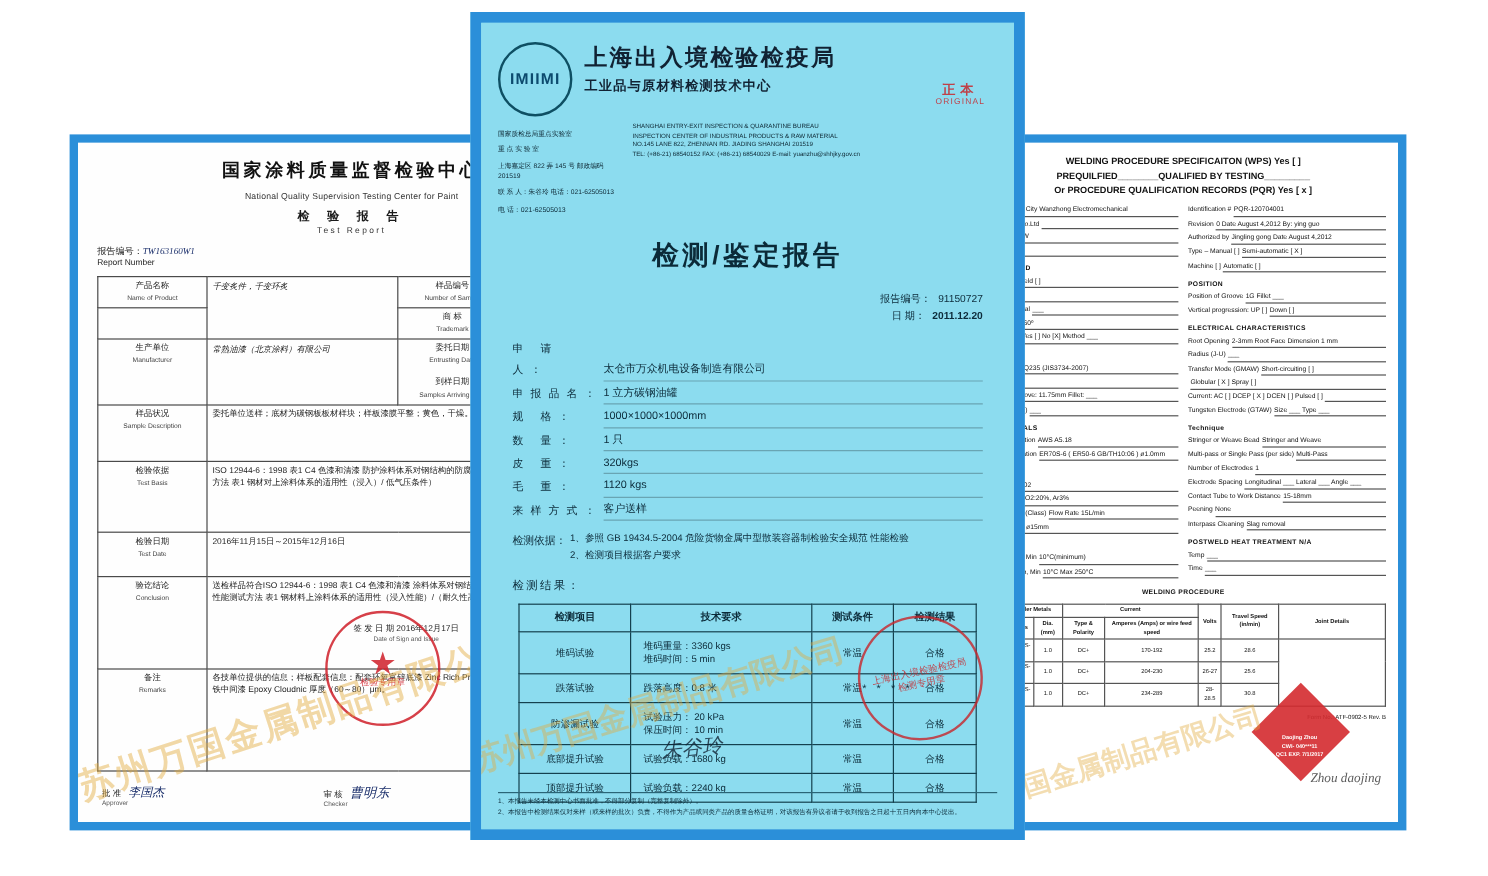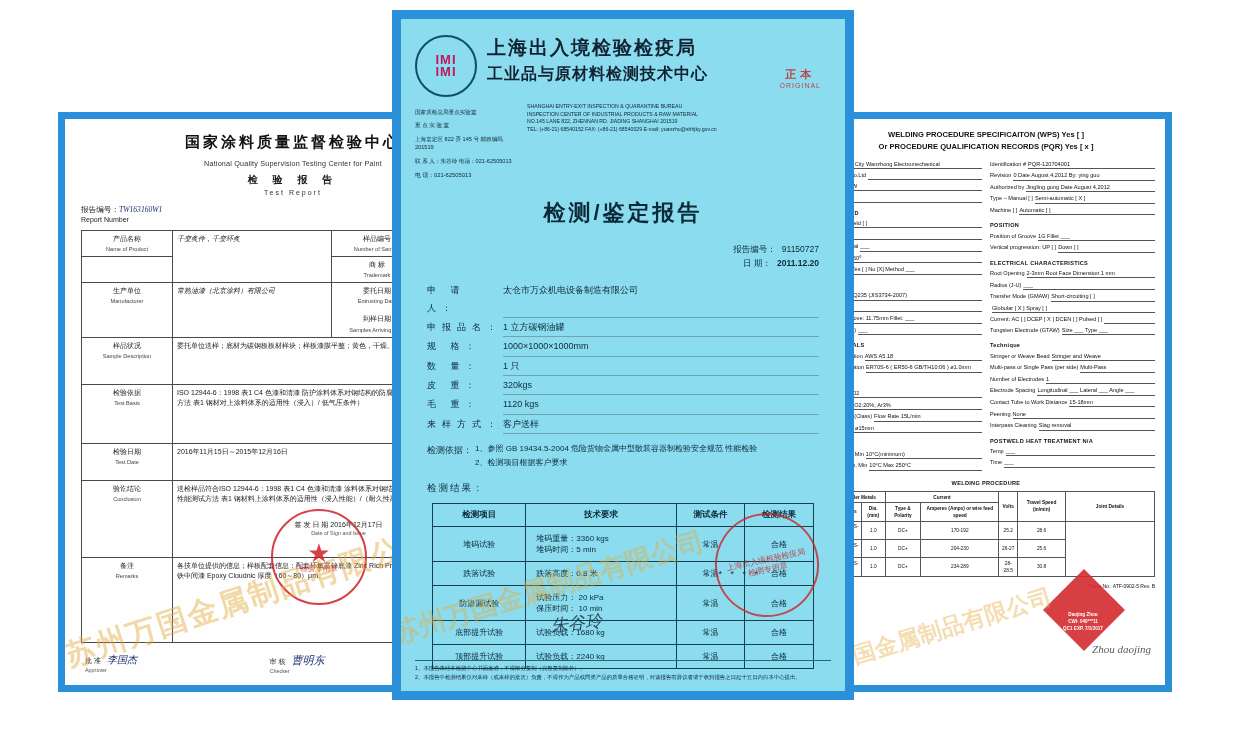--- a/index.html
+++ b/index.html
@@ -54,39 +54,39 @@
     position:absolute;left:-10px;bottom:80px;width:470px;
     font-size:30px;font-weight:bold;color:rgba(226,170,60,.45);
     transform:rotate(-18deg);white-space:nowrap;pointer-events:none;letter-spacing:2px;
   }
 
   
   .c-wrap{position:absolute;inset:0;color:#0c2b3a;}
   .c-head{display:flex;align-items:flex-start;padding:16px 14px 0 14px;}
   .imi-logo{
     width:58px;height:58px;border-radius:50%;border:2.5px solid #0e4f63;
-    display:flex;flex-direction:column;align-items:center;justify-content:center;
-    font-weight:bold;font-size:13px;letter-spacing:1px;color:#be185d;flex:none;line-height:12px;
+    display:flex;align-items:center;justify-content:center;
+    font-weight:bold;font-size:13px;letter-spacing:1px;color:#0c4a6e;flex:none;line-height:12px;
   }
   .c-head-txt{margin-left:10px;flex:1;}
   .c-h1{font-size:19px;font-weight:bold;letter-spacing:2px;color:#123;}
-  .c-h2{font-size:16px;font-weight:bold;letter-spacing:1px;margin-top:3px;color:#123;}
+  .c-h2{font-size:11px;font-weight:bold;letter-spacing:1px;margin-top:3px;color:#123;}
   .c-addr{font-size:5.6px;line-height:1.5;margin-top:5px;color:#0d2733;}
   .c-en{font-size:5.2px;line-height:1.45;color:#0d2733;}
   .orig{
     position:absolute;right:24px;top:48px;color:#c8262c;text-align:center;opacity:.85;
   }
   .orig .cn{font-size:11px;font-weight:bold;letter-spacing:4px;}
   .orig .en{font-size:7px;letter-spacing:1px;}
   .c-tel{font-size:5.8px;margin:6px 0 0 14px;}
   .c-title{text-align:center;font-size:22px;font-weight:bold;letter-spacing:3px;margin-top:18px;color:#0b2a38;}
   .c-nums{font-size:8.5px;margin:14px 0 0 0;padding:0 26px;}
   .c-nums .row{display:flex;justify-content:flex-end;gap:6px;line-height:1.7;}
   .c-fields{margin:10px 0 0 0;padding:0 26px;font-size:9px;line-height:2.05;}
-  .c-fields .f{display:flex;}
+  .c-fields .f{display:flex;align-items:flex-end;}
   .c-fields .k{width:76px;letter-spacing:6px;flex:none;}
   .c-fields .v{flex:1;border-bottom:1px solid rgba(0,0,0,.25);}
   .c-res{margin:12px 0 0 26px;font-size:9.5px;letter-spacing:2px;}
   table.c-tbl{margin:8px auto 0 auto;width:86%;border-collapse:collapse;}
   table.c-tbl th,table.c-tbl td{border:1px solid #14414f;font-size:8px;text-align:center;padding:6px 2px;color:#0b2a38;}
   table.c-tbl th{font-weight:bold;font-size:8.5px;padding:5px 2px;}
   table.c-tbl td.l{text-align:left;padding-left:10px;}
   .c-stamp{
     position:absolute;right:26px;bottom:74px;width:104px;height:104px;border:2.5px solid #c8262c;border-radius:50%;
     color:#c8262c;display:flex;align-items:center;justify-content:center;font-size:8px;text-align:center;
@@ -221,20 +221,21 @@
       </div>
       <div class="l-watermark">苏州万国金属制品有限公司</div>
     </div>
   </div>
 
   <div class="cert" id="cert-right">
     <div class="frame"></div>
     <div class="paper">
       <div class="r-wrap">
         <div class="r-title">WELDING PROCEDURE SPECIFICAITON (WPS)   Yes [  ]</div>
+        <div class="r-title">PREQUILFIED________QUALIFIED BY TESTING_________</div>
         <div class="r-title">Or PROCEDURE QUALIFICATION RECORDS (PQR)    Yes [ x ]</div>
 
         <div class="r-2col">
           <div class="r-col">
             <div class="r-line">
                 <span class="k">Name</span>
                 <span class="v">Taicang City  Wanzhong  Electromechanical</span>
               </div>
             <div class="r-line">
                 <span class="k">Manufacture Co.Ltd</span>

